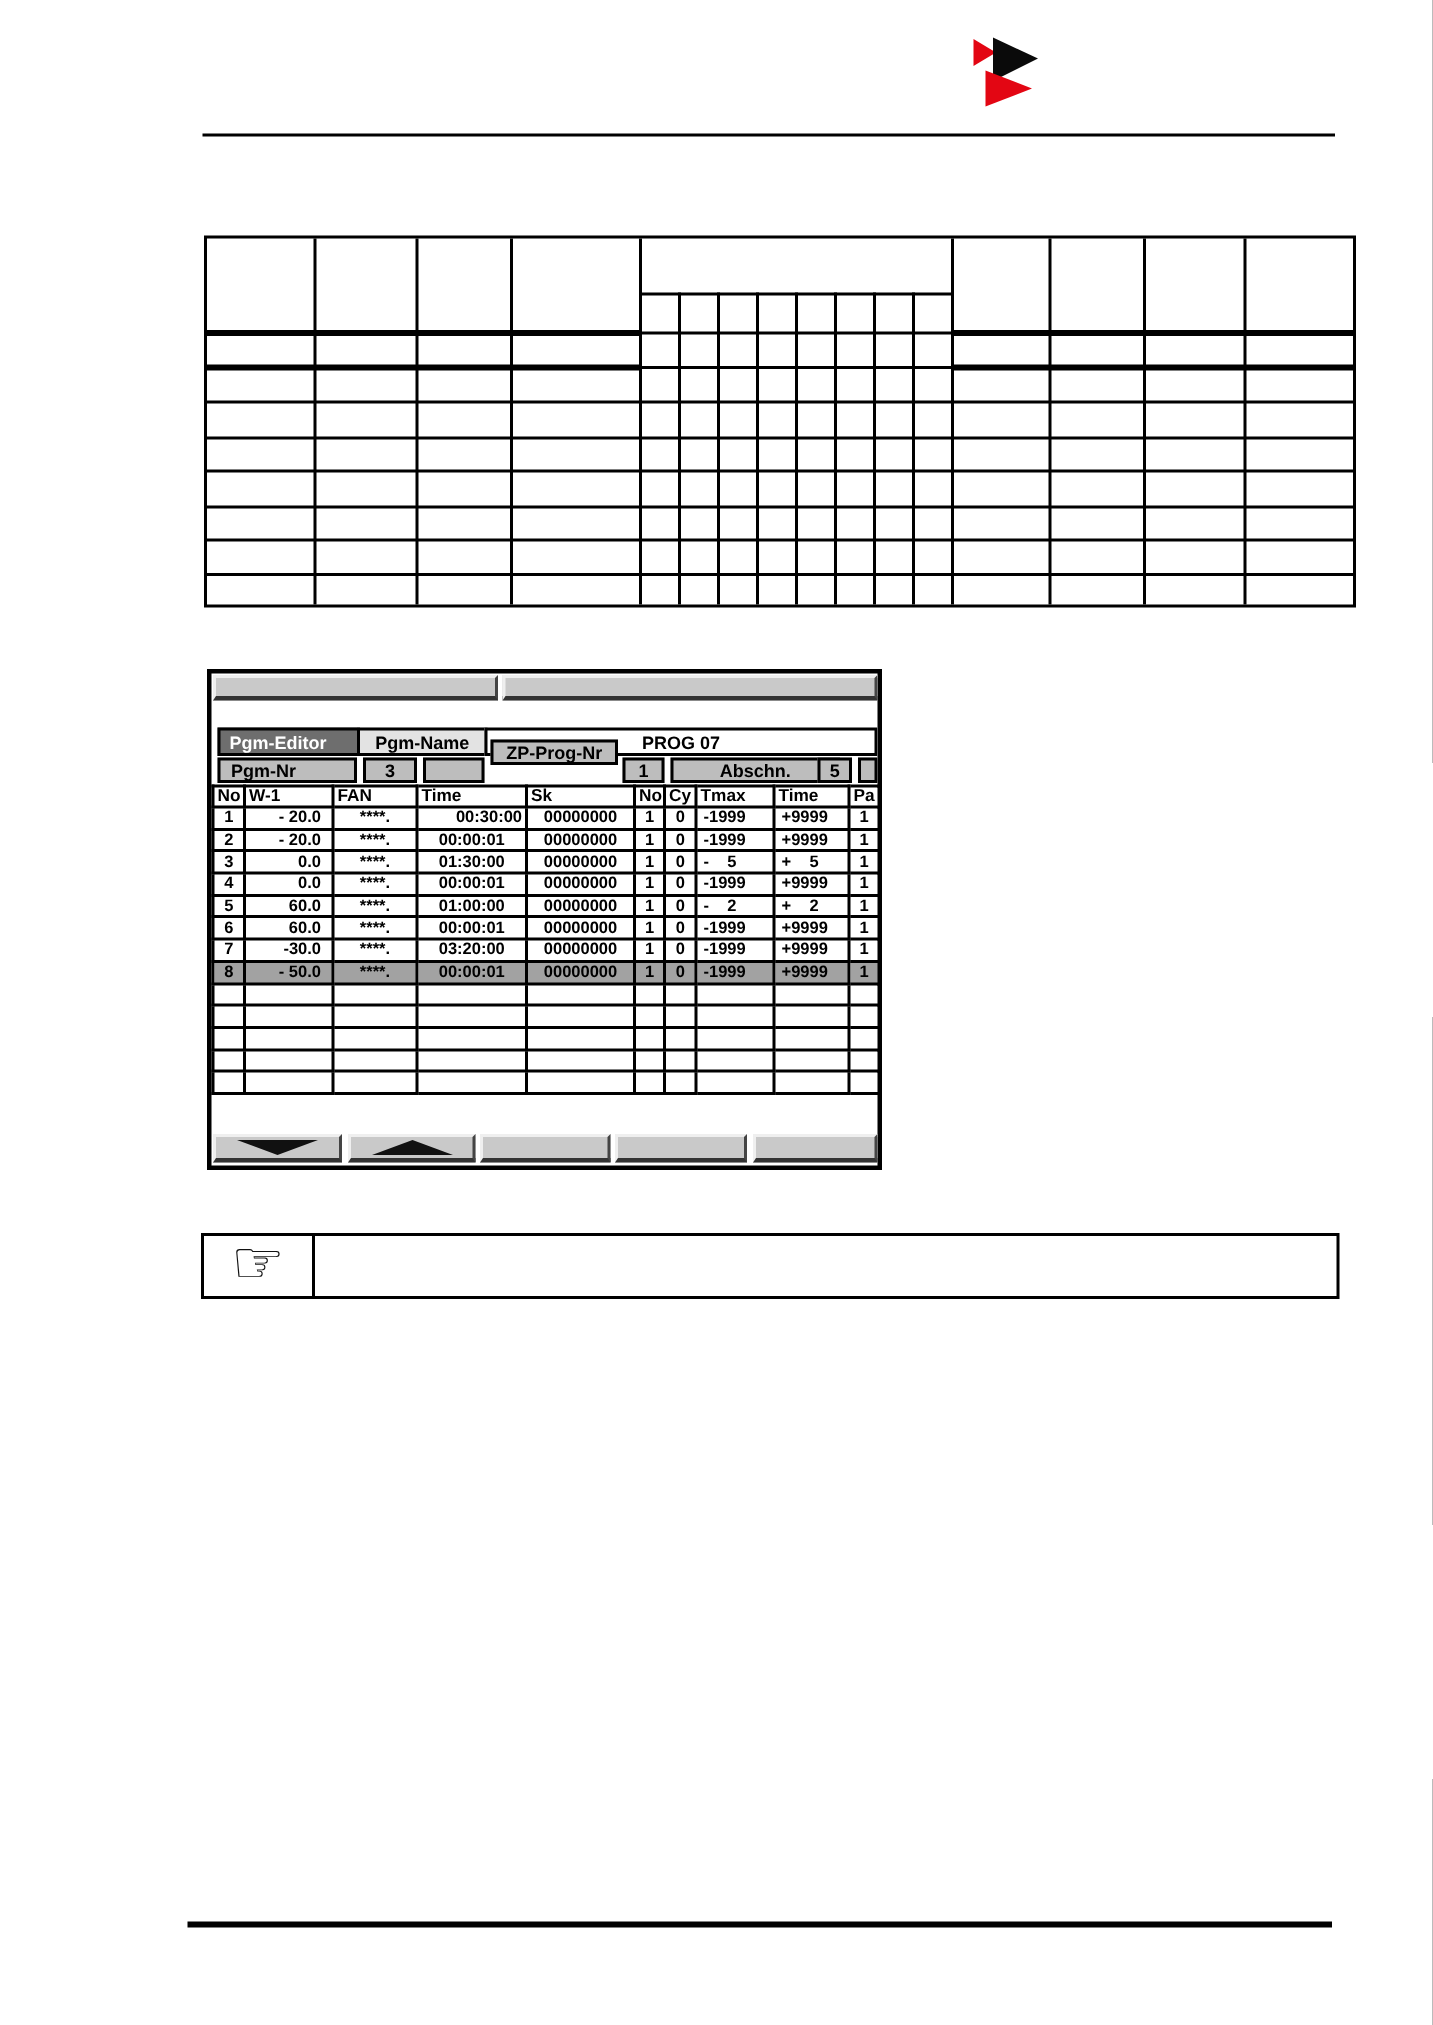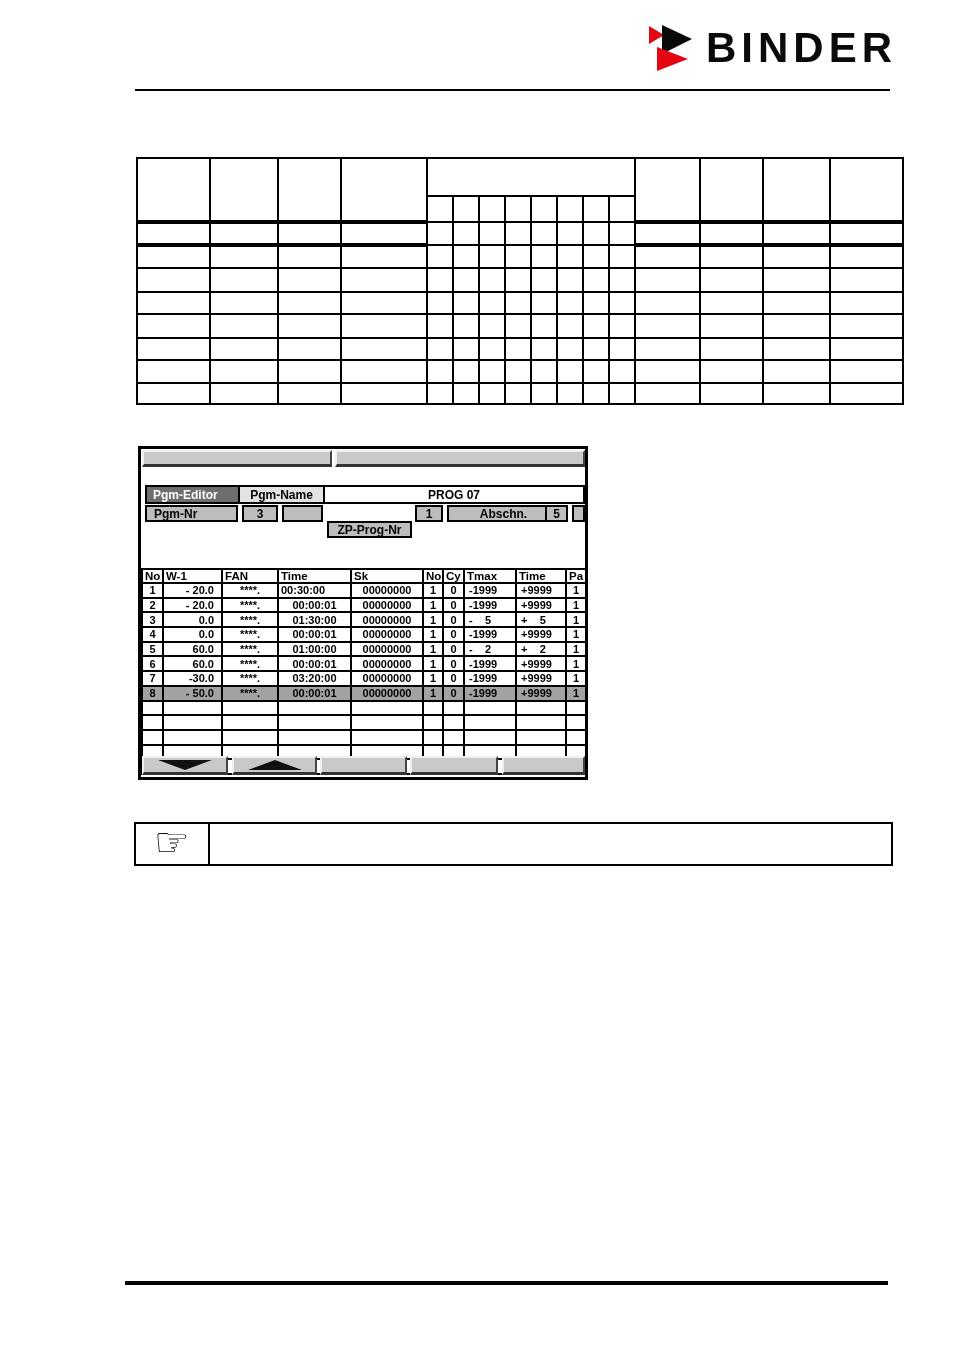--- a/index.html
+++ b/index.html
@@ -31,21 +31,21 @@
     border-right:2px solid #444; border-bottom:3px solid #333;
   }
   .cell { position:absolute; border:2px solid #000; font-size:12px; font-weight:bold;
           display:flex; align-items:center; justify-content:center; color:#000; }
   .cell.dark { background:#6e6e6e; color:#fff; justify-content:flex-start; padding-left:6px; }
   .cell.lightgrey { background:#e3e3e3; }
   .cell.white { background:#fff; }
   .cell.grey { background:#bdbdbd; }
   .cell.left { justify-content:flex-start; padding-left:7px; }
 
-  table.grid { position:absolute; left:0; top:74px; width:444px; border-collapse:collapse; table-layout:fixed;margin-top:45px; }
+  table.grid { position:absolute; left:0; top:74px; width:444px; border-collapse:collapse; table-layout:fixed; }
   table.grid th, table.grid td {
     border:2px solid #000; font-size:11px; font-weight:bold; color:#000;
     white-space:pre; overflow:hidden; padding:0 2px; background:#fff;
   }
   table.grid th { height:13px; text-align:left; font-size:11.5px; }
   table.grid td { height:14.7px; }
   table.grid tr.selected td { background:#a2a2a2; }
 
   .navbtn {
     position:absolute; top:307px; height:19px; background:#c9c9c9;
@@ -66,21 +66,20 @@
 <body>
 
 <div class="page">
 
   <div class="logo">
     <svg width="52" height="48" viewBox="0 0 52 48">
       <polygon points="1,2 16,11 1,20" fill="#e30613"></polygon>
       <polygon points="14,1 44,15 14,30" fill="#0a0a0a"></polygon>
       <polygon points="9,23 40,35 9,47" fill="#e30613"></polygon>
     </svg>
-    <span class="logo-text">BINDER</span>
   </div>
 
   <div class="header-rule"></div>
 
   <div class="blank-table" id="blankTable">
       <div class="vline" style="left: 71px; top: 0px; height: 244px;"></div>
       <div class="vline" style="left: 139px; top: 0px; height: 244px;"></div>
       <div class="vline" style="left: 202px; top: 0px; height: 244px;"></div>
       <div class="vline" style="left: 288px; top: 0px; height: 244px;"></div>
       <div class="vline" style="left: 496px; top: 0px; height: 244px;"></div>
@@ -114,21 +113,21 @@
     <div class="bar3d" style="left:1px; top:1px; width:190px;"></div>
     <div class="bar3d" style="left:194px; top:1px; width:250px;"></div>
 
     <div class="cell dark" style="left:4px; top:36px; width:95px; height:19px;">Pgm-Editor</div>
     <div class="cell lightgrey" style="left:97px; top:36px; width:87px; height:19px;">Pgm-Name</div>
     <div class="cell white" style="left:182px; top:36px; width:262px; height:19px;">PROG 07</div>
 
     <div class="cell grey left" style="left:4px; top:56px; width:93px; height:17px;">Pgm-Nr</div>
     <div class="cell grey" style="left:101px; top:56px; width:36px; height:17px;">3</div>
     <div class="cell grey" style="left:141px; top:56px; width:41px; height:17px;"></div>
-    <div class="cell grey" style="left:186px; top:72px; width:85px; height:17px;">ZP-Prog-Nr</div>
+    <div class="cell grey" style="left:186px; top:44px; width:85px; height:17px;">ZP-Prog-Nr</div>
     <div class="cell grey" style="left:274px; top:56px; width:28px; height:17px;">1</div>
     <div class="cell grey" style="left:306px; top:56px; width:113px; height:17px;">Abschn.</div>
     <div class="cell grey" style="left:404px; top:56px; width:23px; height:17px;">5</div>
     <div class="cell grey" style="left:431px; top:56px; width:13px; height:17px;"></div>
 
     <table class="grid">
       <colgroup>
         <col style="width:21px">
           <col style="width:59px">
           <col style="width:56px">
@@ -152,21 +151,21 @@
           <th>Tmax</th>
           <th>Time</th>
           <th>Pa</th>
         </tr>
       </thead>
       <tbody id="gridBody">
           <tr>
             <td style="text-align: center; padding: 0px 2px;">1</td>
             <td style="text-align: right; padding: 0px 7px 0px 2px;">- 20.0</td>
             <td style="text-align: center; padding: 0px 2px;">****.</td>
-            <td style="text-align: left; padding: 0px 2px;">00:30:00</td>
+            <td style="text-align: right; padding: 0px 2px;">00:30:00</td>
             <td style="text-align: center; padding: 0px 2px;">00000000</td>
             <td style="text-align: center; padding: 0px 2px;">1</td>
             <td style="text-align: center; padding: 0px 2px;">0</td>
             <td style="text-align: left; padding: 0px 2px 0px 4px;">-1999</td>
             <td style="text-align: left; padding: 0px 2px 0px 4px;">+9999</td>
             <td style="text-align: center; padding: 0px 2px;">1</td>
           </tr>
           <tr>
             <td style="text-align: center; padding: 0px 2px;">2</td>
             <td style="text-align: right; padding: 0px 7px 0px 2px;">- 20.0</td>

